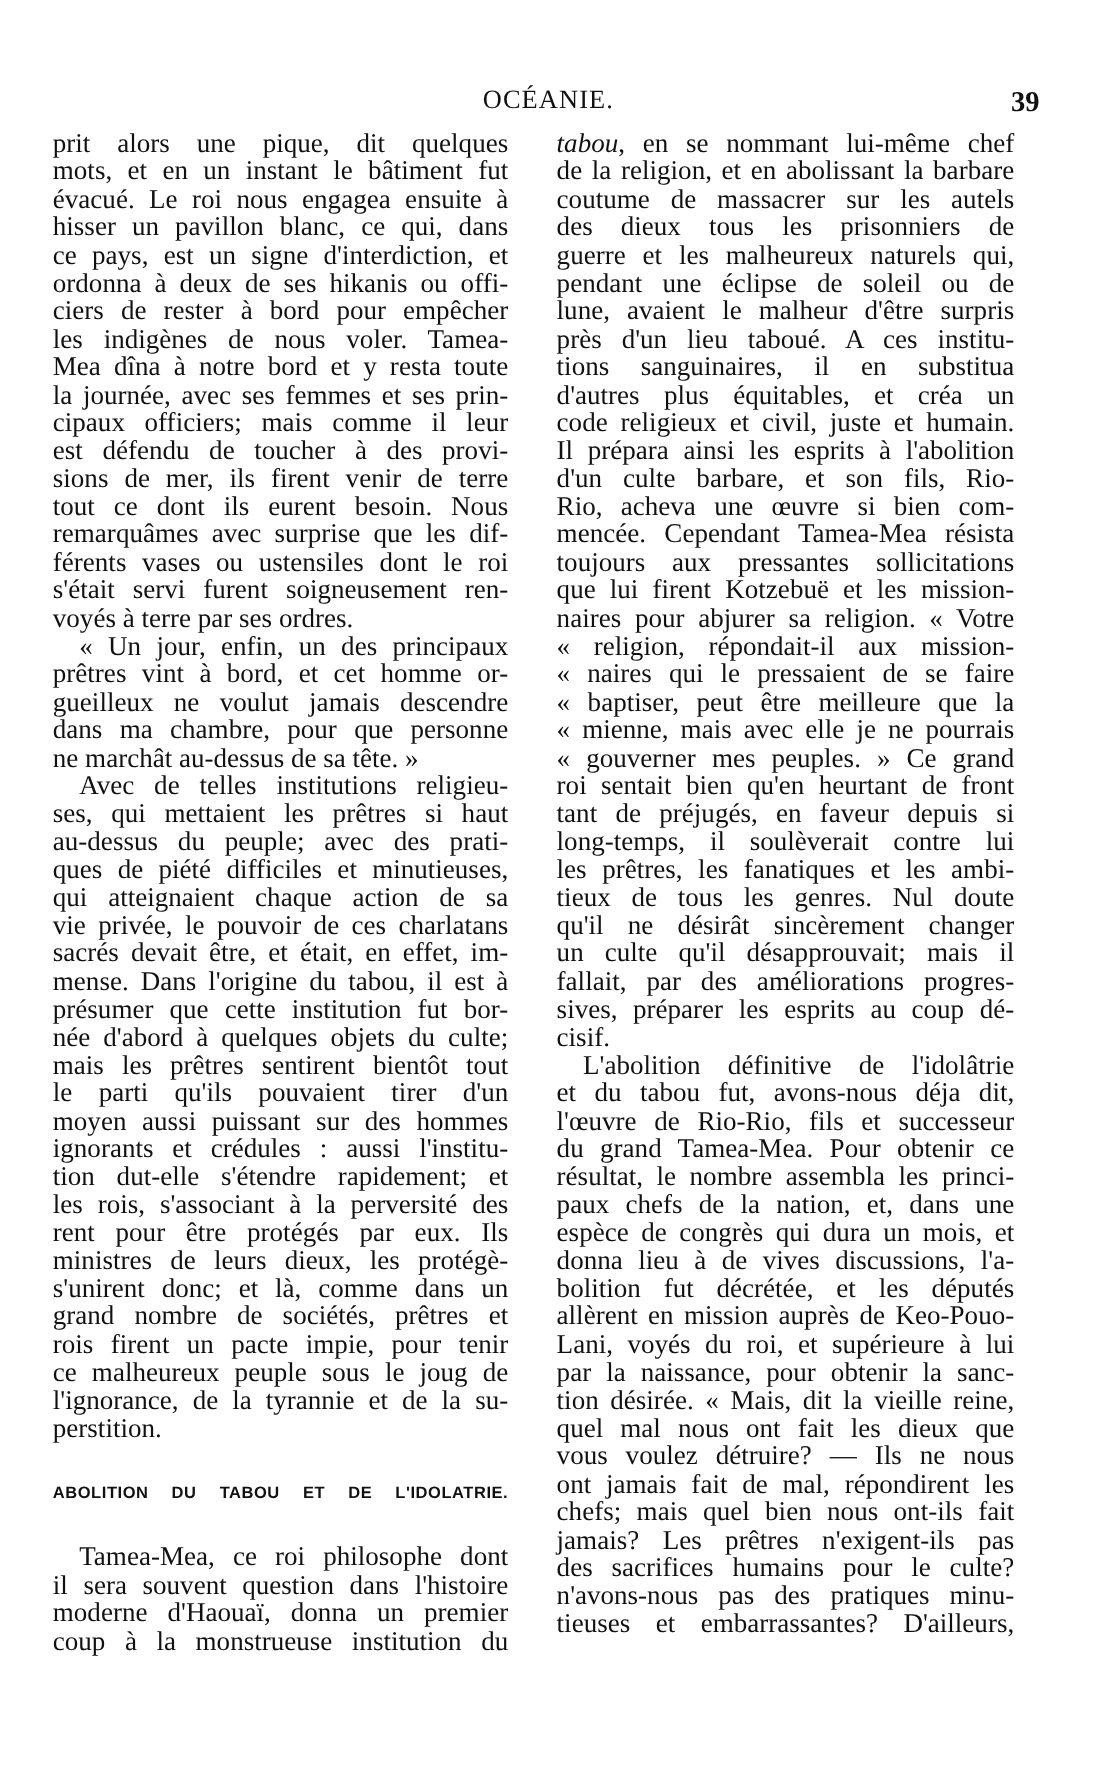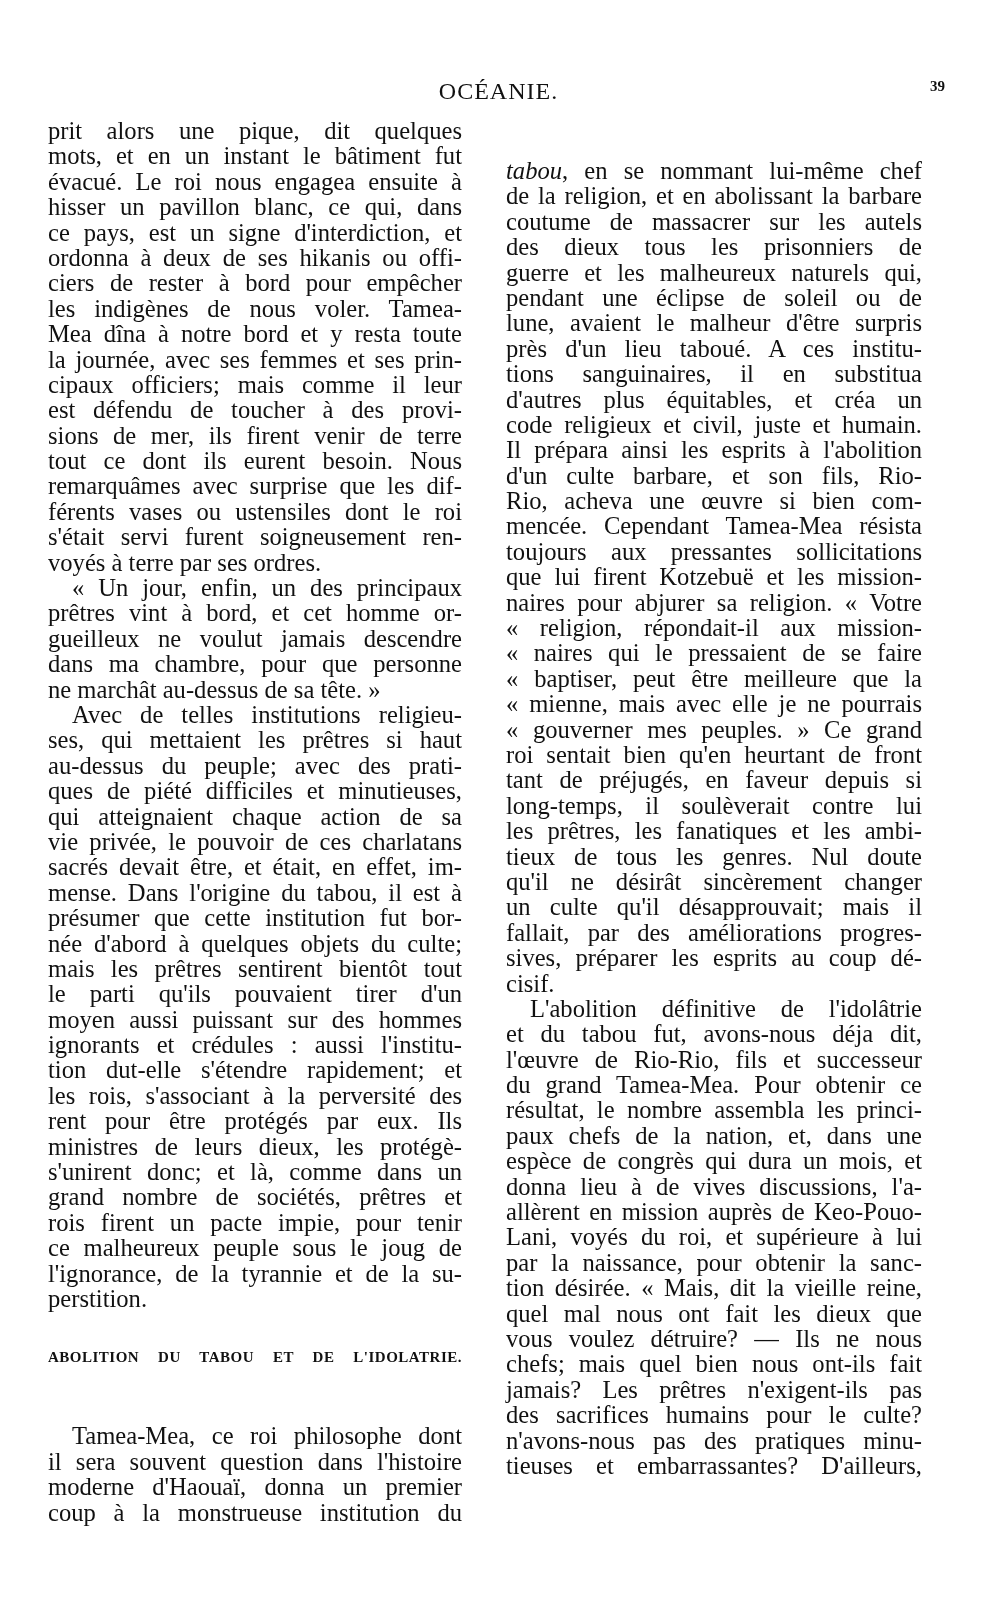--- a/index.html
+++ b/index.html
@@ -9,41 +9,41 @@
     color: #111111;
   }
   .running-head {
     position: absolute; top: 78px; left: 0; width: 997px; height: 34px;
   }
   .running-title {
     position: absolute; left: 0; width: 997px; text-align: center; top: 0;
     font-size: 24px; letter-spacing: 1px; font-family: "Liberation Serif", serif;
   }
   .page-number {
-    position: absolute; right: 52px; top: 0; font-size: 15px; font-weight: bold;
+    position: absolute; right: 52px; top: 0; font-size: 26px; font-weight: bold;
     font-family: "Liberation Serif", serif;
   }
   .column {
     position: absolute; top: 118px; width: 414px;
     font-family: "Liberation Serif", serif; font-size: 24.6px; line-height: 25.4px;
   }
   .col-left { left: 48px; }
-  .col-right { left: 506px; width: 416px; margin-top: 40px; }
+  .col-right { left: 506px; width: 416px; }
   .line {
     display: block; white-space: nowrap; text-align: justify; text-align-last: justify;
     height: 25.4px; overflow: visible;
   }
   .line.last { text-align-last: left; }
   .line.indent { padding-left: 24px; }
   .italic { font-style: italic; }
   .section-heading {
     display: block; font-size: 15px; font-weight: bold; letter-spacing: 0.5px;
     text-align: justify; text-align-last: justify; white-space: nowrap;
-    margin-top: 34px; margin-bottom: 58px; height: 20px;
-    font-family: Liberation Serif, serif;
+    margin-top: 34px; margin-bottom: 38px; height: 20px;
+    font-family: Liberation Sans, sans-serif;
   }
 </style>
 </head>
 <body>
 
 <div class="running-head">
   <div class="running-title">OCÉANIE.</div>
   <div class="page-number">39</div>
 </div>
 
@@ -148,25 +148,27 @@
     </div>
   <div>
       <span class="line indent">L'abolition définitive de l'idolâtrie</span>
       <span class="line">et du tabou fut, avons-nous déja dit,</span>
       <span class="line">l'œuvre de Rio-Rio, fils et successeur</span>
       <span class="line">du grand Tamea-Mea. Pour obtenir ce</span>
       <span class="line">résultat, le nombre assembla les princi-</span>
       <span class="line">paux chefs de la nation, et, dans une</span>
       <span class="line">espèce de congrès qui dura un mois, et</span>
       <span class="line">donna lieu à de vives discussions, l'a-</span>
+      <span class="line">bolition fut décrétée, et les députés</span>
       <span class="line">allèrent en mission auprès de Keo-Pouo-</span>
       <span class="line">Lani, voyés du roi, et supérieure à lui</span>
       <span class="line">par la naissance, pour obtenir la sanc-</span>
       <span class="line">tion désirée. « Mais, dit la vieille reine,</span>
       <span class="line">quel mal nous ont fait les dieux que</span>
       <span class="line">vous voulez détruire? — Ils ne nous</span>
+      <span class="line">ont jamais fait de mal, répondirent les</span>
       <span class="line">chefs; mais quel bien nous ont-ils fait</span>
       <span class="line">jamais? Les prêtres n'exigent-ils pas</span>
       <span class="line">des sacrifices humains pour le culte?</span>
       <span class="line">n'avons-nous pas des pratiques minu-</span>
       <span class="line">tieuses et embarrassantes? D'ailleurs,</span>
     </div>
 </div>
 
 </body></html>

